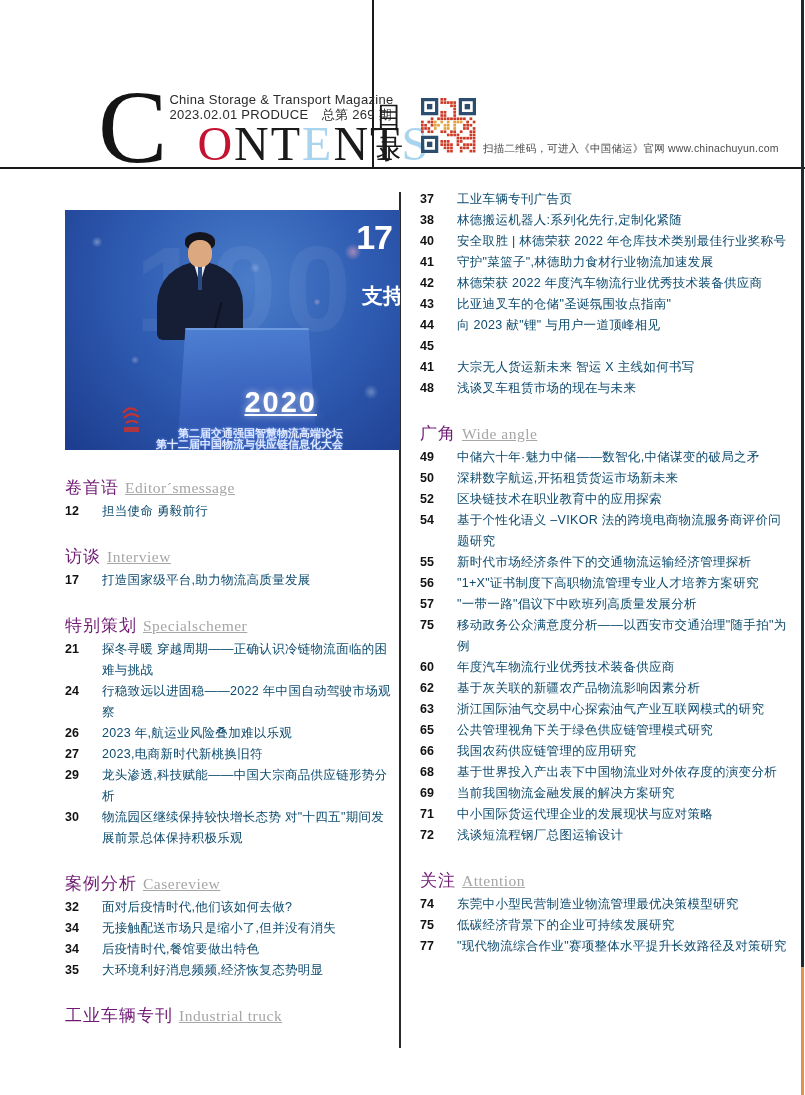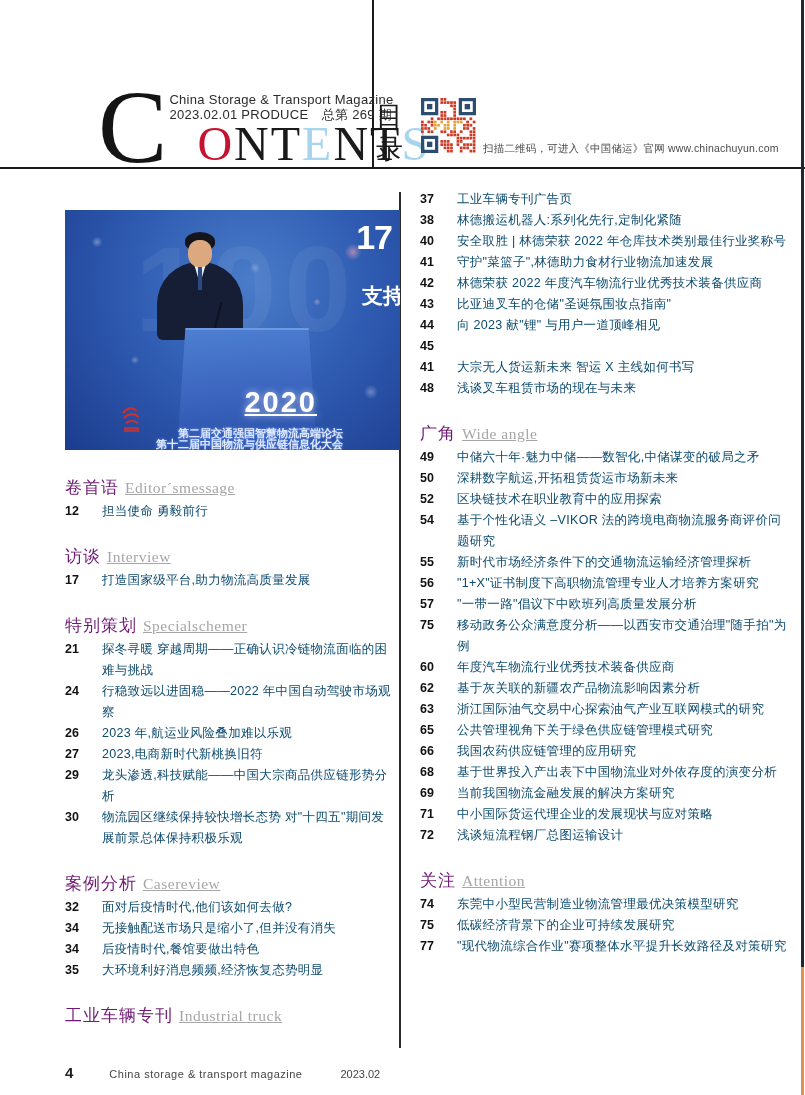--- a/index.html
+++ b/index.html
@@ -412,17 +412,14 @@
       <div class="toc-item">
         <span class="num">75</span>
         <span class="txt">低碳经济背景下的企业可持续发展研究</span>
       </div>
       <div class="toc-item">
         <span class="num">77</span>
         <span class="txt">"现代物流综合作业"赛项整体水平提升长效路径及对策研究</span>
       </div>
     </div>
 
-  <div class="footer">
-    <span class="pg">4</span><span class="mag">China storage &amp; transport magazine</span><span class="iss">2023.02</span>
-  </div>
 
 </div>
 
 </body></html>

